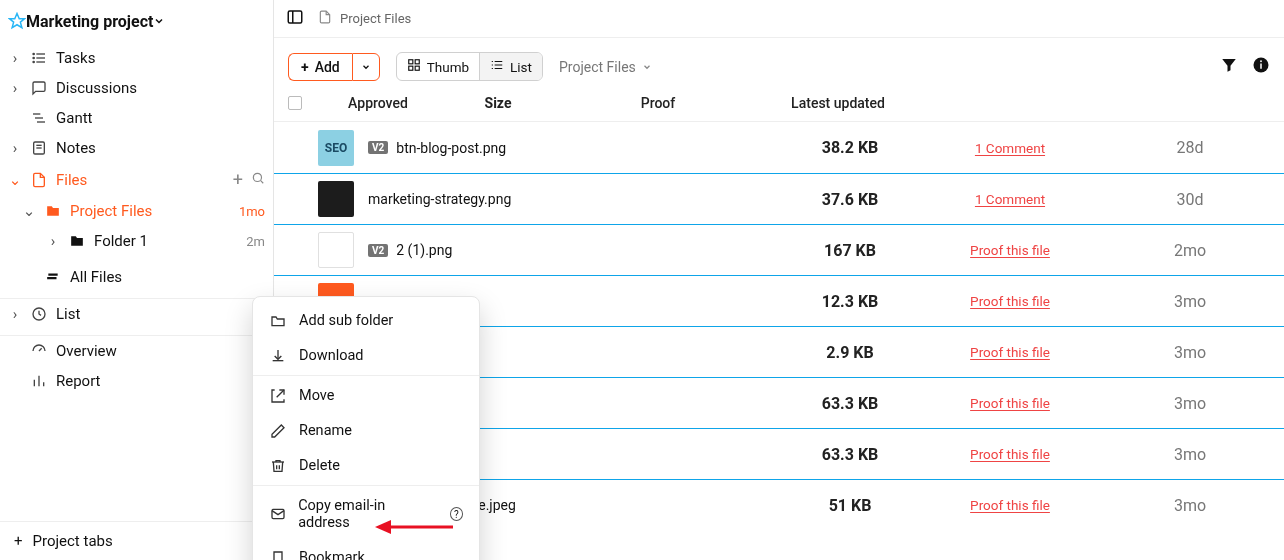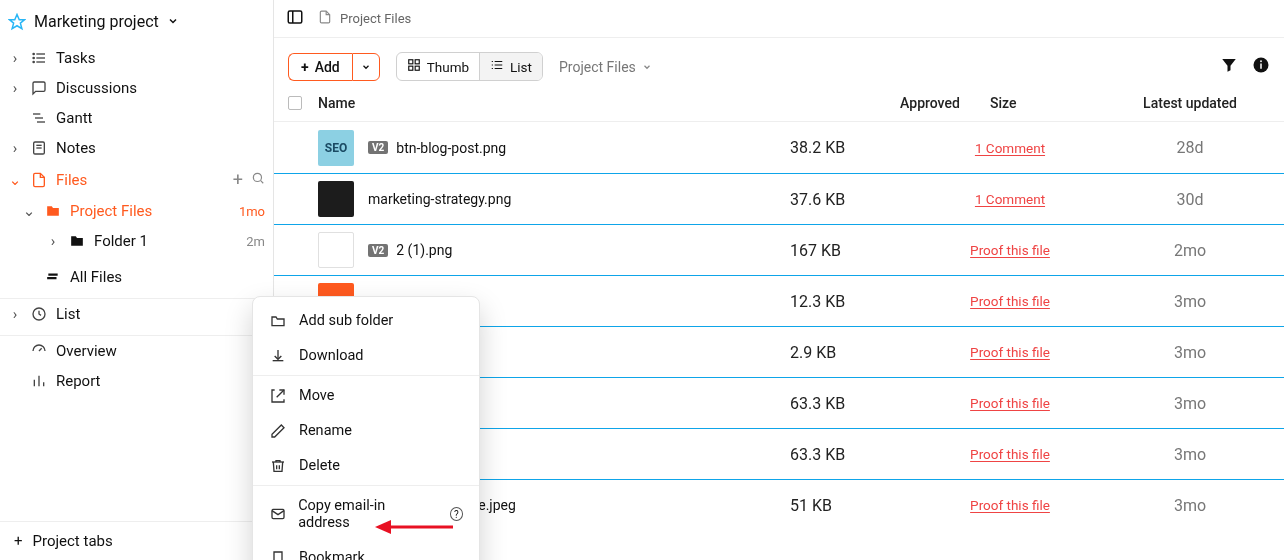--- a/index.html
+++ b/index.html
@@ -1,20 +1,20 @@
 <!DOCTYPE html>
 <html><head>
 <meta charset="utf-8">
 <style>
   * { box-sizing: border-box; font-family: -apple-system, BlinkMacSystemFont, "Segoe UI", Roboto, Helvetica, Arial, sans-serif; }
   body { margin: 0; padding: 0; width: 1284px; height: 560px; overflow: hidden; background: #fff; color: #111; font-size: 14px; }
   .app { display: flex; height: 100%; }
   
   .sidebar { width: 274px; border-right: 1px solid #e5e5e5; display:flex; flex-direction:column; }
-  .project-header { display:flex; align-items:center; gap:8px; padding:12px 12px 8px 8px; font-weight:400; font-size:16px; }
+  .project-header { display:flex; gap:0; padding:12px 12px 8px 8px; font-weight:700; font-size:16px; }
   .star-icon svg { width:18px; height:18px; display:block; }
   .chev svg { width:12px; height:12px; }
   .nav { padding:4px 0; }
   .nav-row { display:flex; align-items:center; gap:8px; padding:6px 8px; cursor:pointer; font-size:15px; }
   .nav-row .caret { width:14px; display:inline-flex; justify-content:center; color:#555; }
   .nav-row .icon { width:18px; display:inline-flex; justify-content:center; color:#444; }
   .nav-row.active { color:#ff5a1f; }
   .nav-row.active .icon { color:#ff5a1f; }
   .nav-row .tail { margin-left:auto; display:flex; gap:8px; align-items:center; color:#888; font-size:13px;}
   .nav-row.sub1 { padding-left:22px; }
@@ -35,21 +35,21 @@
   .view-btn { display:flex; align-items:center; gap:6px; padding:5px 10px; cursor:pointer; font-size:13.5px;}
   .view-btn + .view-btn { border-left:1px solid #d0d0d0; }
   .view-btn.active { background:#f3f3f3; }
   .selector { color:#777; display:flex; align-items:center; gap:6px; font-size:14px;}
   .toolbar .right-icons { margin-left:auto; display:flex; gap:14px; align-items:center; }
   
   .table-head { display:flex; align-items:center; padding:6px 14px 10px 14px; color:#222; font-weight:500; font-size:14px; border-bottom:1px solid #eee;}
   .col-check { width:30px; display:flex; align-items:center; }
   .col-name { flex:1; }
   .col-approved { width:120px; text-align:center; }
-  .col-size { width:120px; text-align:left; }
+  .col-size { width:120px; text-align:center;font-weight:bold; }
   .col-proof { width:200px; text-align:center; }
   .col-updated { width:160px; text-align:center; }
   .rows { overflow:auto; }
   .file-row { display:flex; align-items:center; padding:10px 14px; height:51px; }
   .file-row + .file-row { border-top:1px solid #0ea5e9; }
   .thumb { width:36px; height:36px; background:#eee; border-radius:2px; margin-left:30px; display:flex; align-items:center; justify-content:center; font-size:9px; color:#333; font-weight:700;}
   .thumb.seo { background:#8cd0e3; color:#1a4a63; font-size:12px;}
   .thumb.dark { background:#1c1c1c; }
   .thumb.white { background:#fff; border:1px solid #e0e0e0; }
   .thumb.orange { background:#ff5a1f; }
@@ -313,23 +313,23 @@
               <circle cx="12" cy="7" r="1.2" fill="#fff"></circle>
             </svg>
         </span>
       </div>
     </div>
 
     <div class="table-head">
       <div class="col-check">
           <span class="checkbox"></span>
         </div>
-      <div class="col-name">Name</div>
       <div class="col-approved">Approved</div>
       <div class="col-size">Size</div>
+      <div class="col-proof">Proof</div>
       <div class="col-updated">Latest updated</div>
     </div>
 
     <div class="rows" id="rows">
         <div class="file-row">
     <div class="thumb seo">SEO</div>
     <div class="file-name col-name">
       <span class="version-badge">V2</span>
       <span>btn-blog-post.png</span>
     </div>

